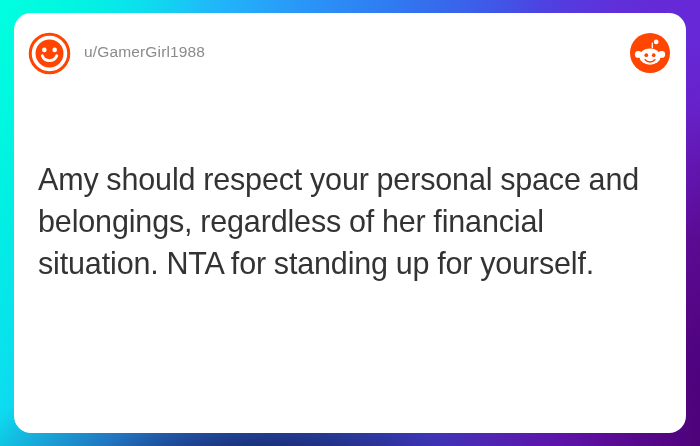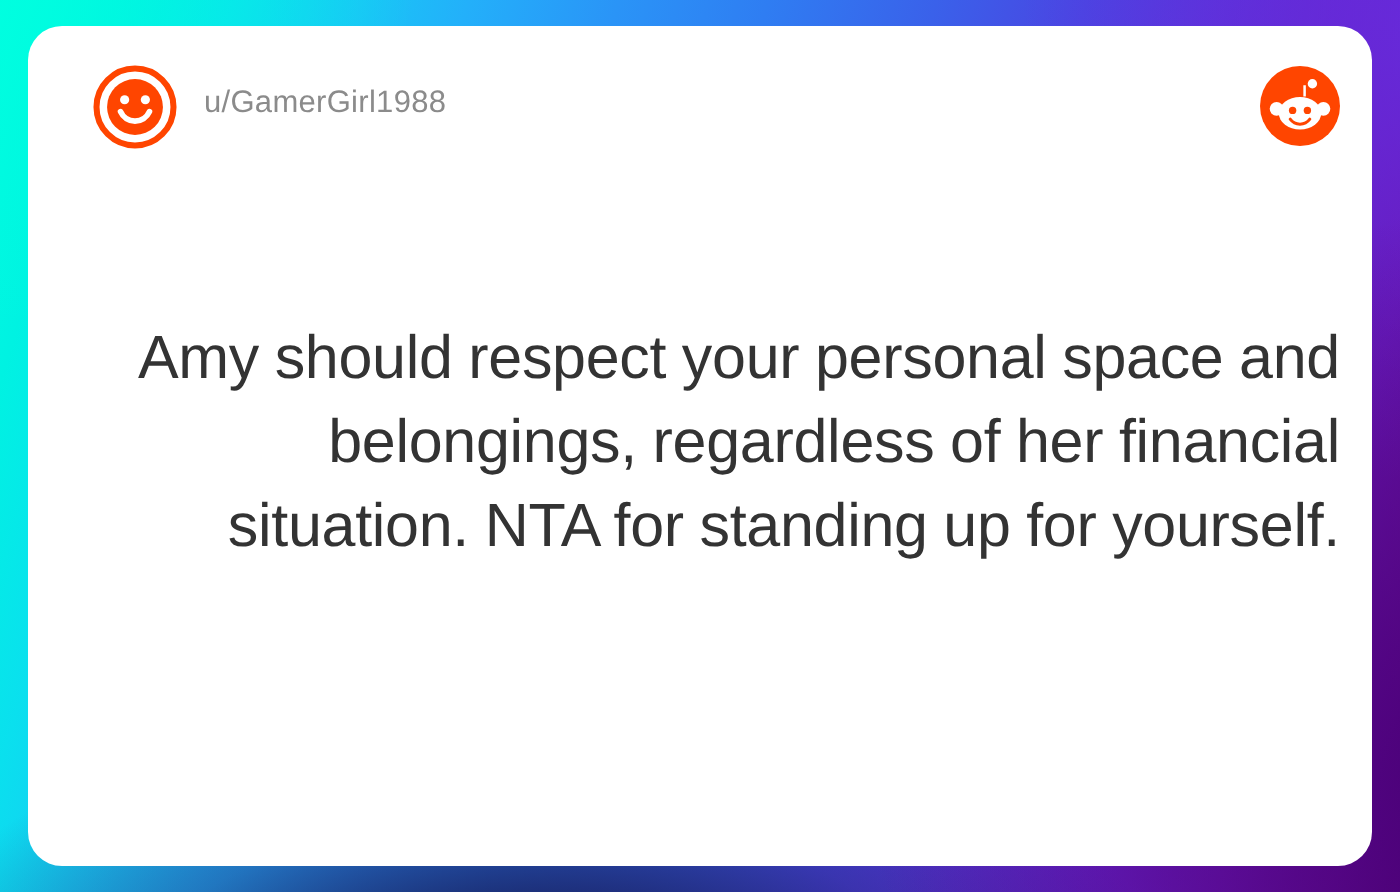--- a/index.html
+++ b/index.html
@@ -86,21 +86,20 @@
     overflow: hidden;
   }
 
   
   #header {
     position: absolute;
     left: 0;
     top: 0;
     right: 0;
     height: 86px;
-    margin-left: 18px;
   }
   #avatar {
     position: absolute;
     left: 14px;
     top: 19px;
     width: 43px;
     height: 43px;
   }
   #username {
     position: absolute;
@@ -124,21 +123,20 @@
     position: absolute;
     left: 24px;
     top: 145px;
     width: 632px;
     font-size: 30.5px;
     line-height: 42.2px;
     color: #333333;
     letter-spacing: -0.15px;
     font-weight: 400;
     word-spacing: -0.5px;
-    text-align: right;
   }
 </style>
 </head>
 <body>
 
 <div id="stage">
 
   <div class="bg-layer bg-base"></div>
   <div class="bg-layer bg-cyan-pocket"></div>
   <div class="bg-layer bg-violet-pocket"></div>

